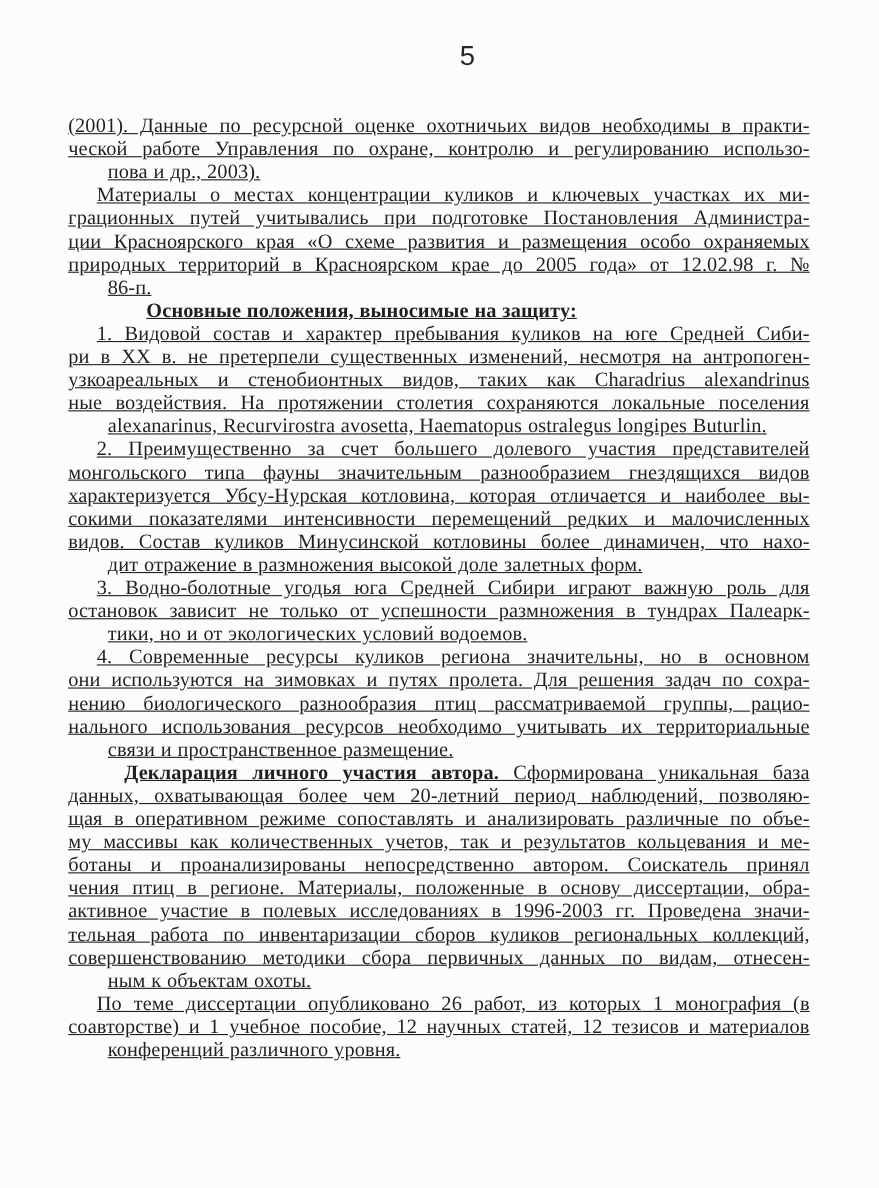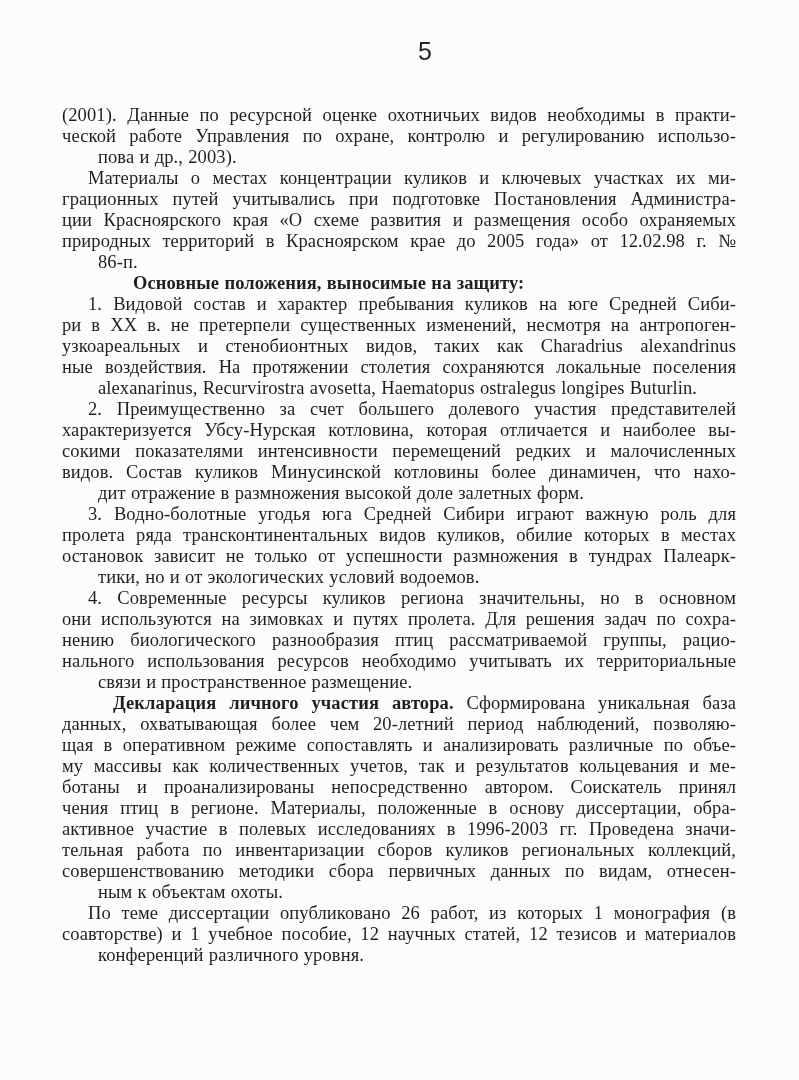--- a/index.html
+++ b/index.html
@@ -24,20 +24,21 @@
     font-family: "Liberation Sans", sans-serif;
     font-size: 25px;
     line-height: 25px;
     color: #242424;
   }
   .content {
     position: absolute;
     top: 105px;
     left: 62px;
     width: 674px;
+    text-decoration: underline;
   }
   .paragraph {
     margin: 0;
     padding: 0;
   }
   .line {
     font-size: 18.5px;
     line-height: 21px;
     text-align: justify;
     text-align-last: justify;
@@ -85,28 +86,28 @@
       </div>
       <div class="paragraph">
         <div class="line first">1. Видовой состав и характер пребывания куликов на юге Средней Сиби-</div>
         <div class="line">ри в XX в. не претерпели существенных изменений, несмотря на антропоген-</div>
         <div class="line">узкоареальных и стенобионтных видов, таких как Charadrius alexandrinus</div>
         <div class="line">ные воздействия. На протяжении столетия сохраняются локальные поселения</div>
         <div class="line last">alexanarinus, Recurvirostra avosetta, Haematopus ostralegus longipes Buturlin.</div>
       </div>
       <div class="paragraph">
         <div class="line first">2. Преимущественно за счет большего долевого участия представителей</div>
+        <div class="line">монгольского типа фауны значительным разнообразием гнездящихся видов</div>
         <div class="line">характеризуется Убсу-Нурская котловина, которая отличается и наиболее вы-</div>
         <div class="line">сокими показателями интенсивности перемещений редких и малочисленных</div>
         <div class="line">видов. Состав куликов Минусинской котловины более динамичен, что нахо-</div>
         <div class="line last">дит отражение в размножения высокой доле залетных форм.</div>
       </div>
       <div class="paragraph">
         <div class="line first">3. Водно-болотные угодья юга Средней Сибири играют важную роль для</div>
-        <div class="line">пролета ряда трансконтинентальных видов куликов, обилие которых в местах</div>
         <div class="line">остановок зависит не только от успешности размножения в тундрах Палеарк-</div>
         <div class="line last">тики, но и от экологических условий водоемов.</div>
       </div>
       <div class="paragraph">
         <div class="line first">4. Современные ресурсы куликов региона значительны, но в основном</div>
         <div class="line">они используются на зимовках и путях пролета. Для решения задач по сохра-</div>
         <div class="line">нению биологического разнообразия птиц рассматриваемой группы, рацио-</div>
         <div class="line">нального использования ресурсов необходимо учитывать их территориальные</div>
         <div class="line last">связи и пространственное размещение.</div>
       </div>

